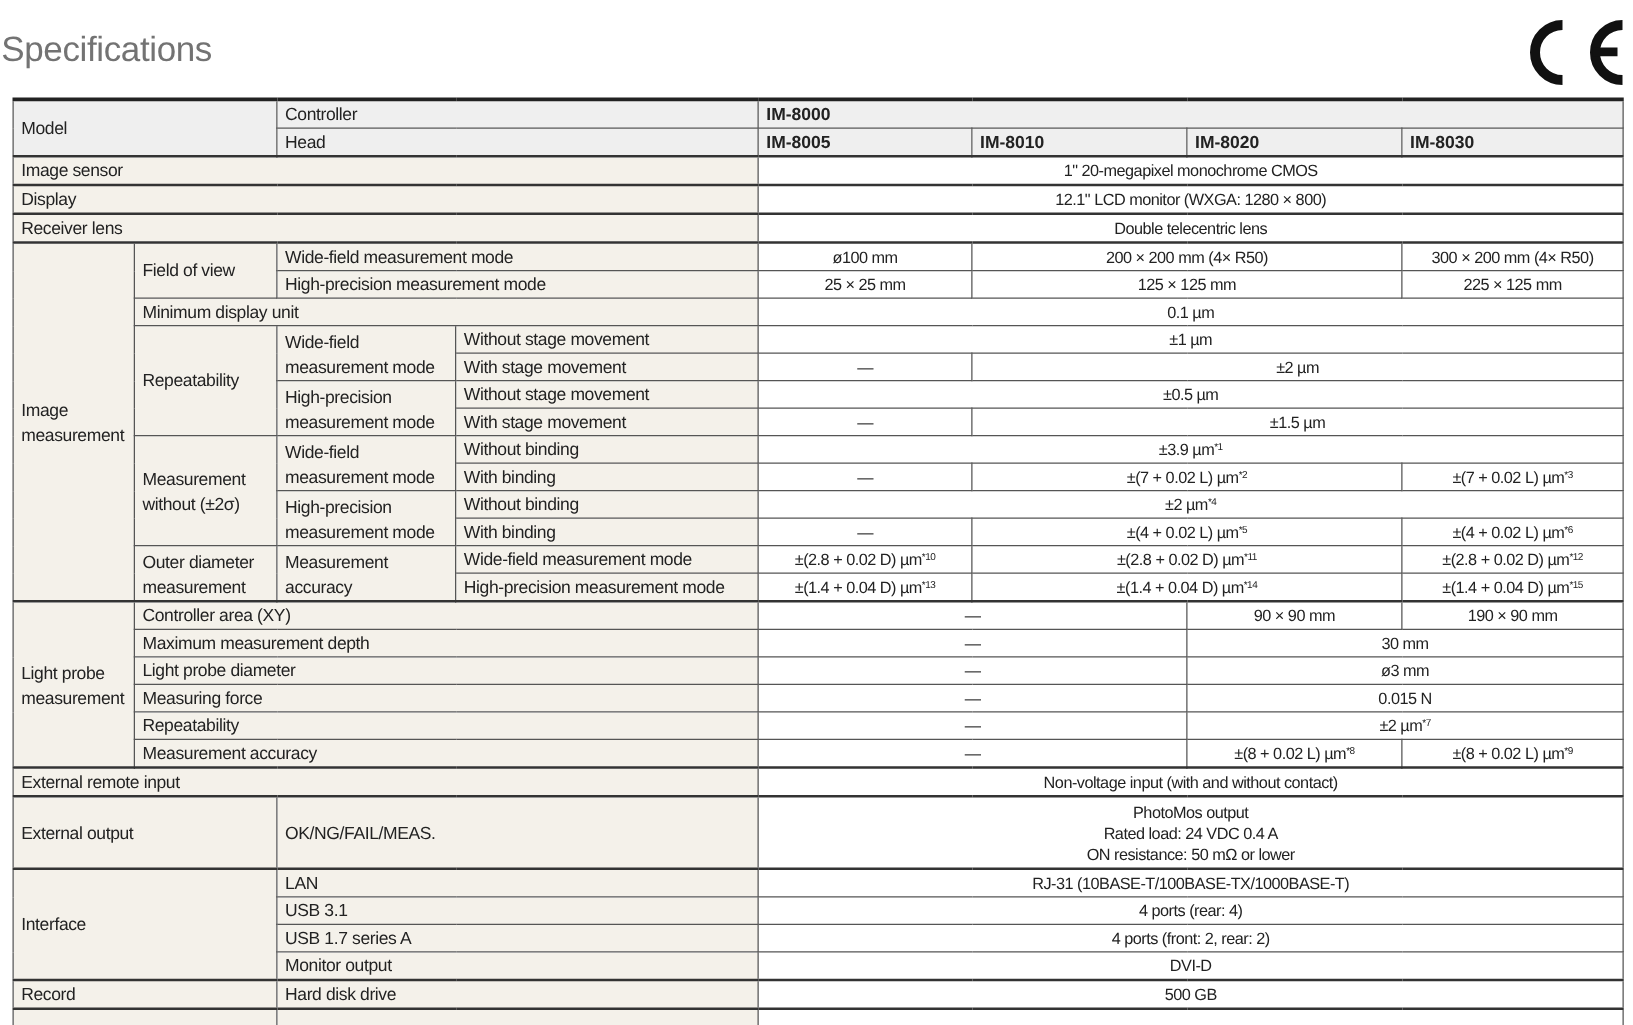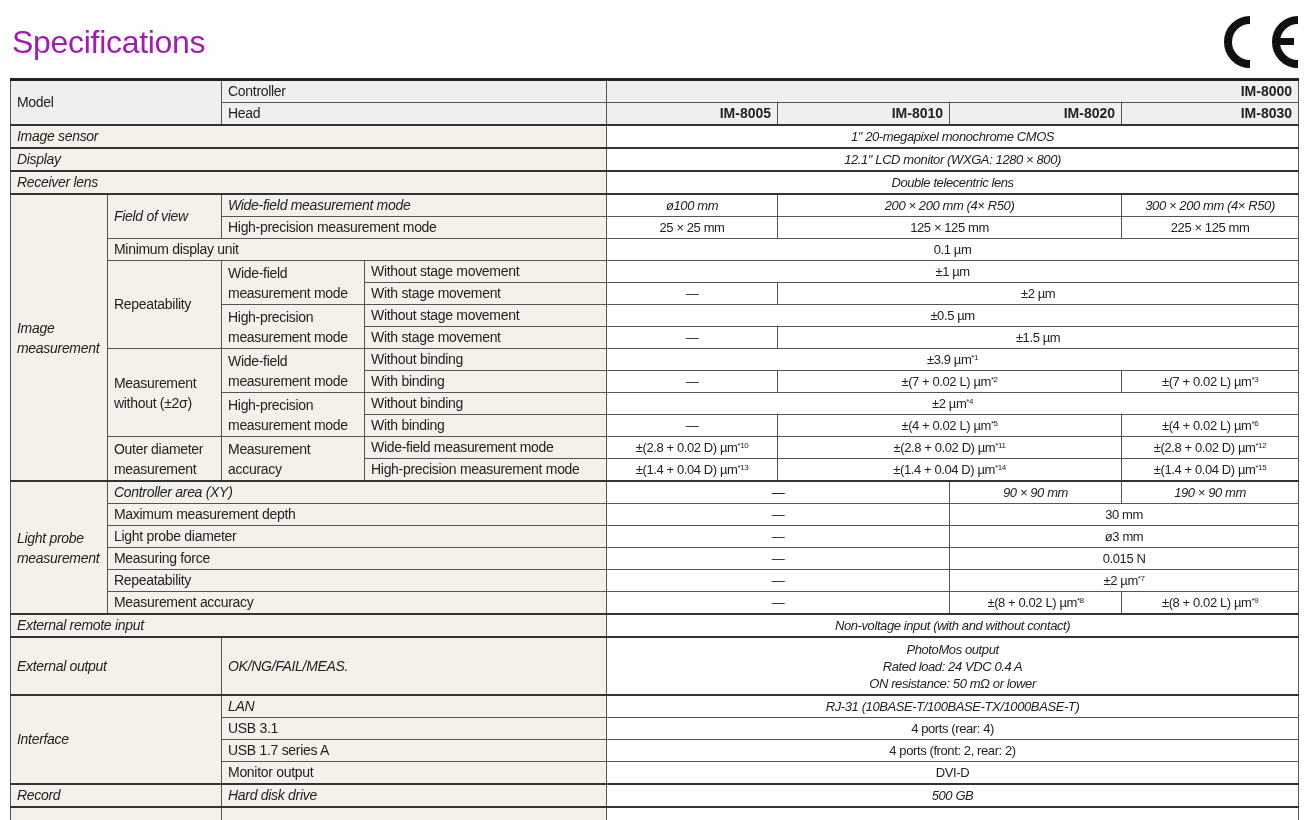--- a/index.html
+++ b/index.html
@@ -1,34 +1,34 @@
 <!DOCTYPE html>
 <html><head>
 <meta charset="utf-8">
 <style>
   html,body{margin:0;padding:0;background:#fff;}
   body{width:1306px;height:820px;overflow:hidden;position:relative;font-family:"Liberation Sans",sans-serif;color:#222;}
-  .title{position:absolute;left:12px;top:24px;font-size:32px;color:#a21caf;letter-spacing:-0.3px;}
+  .title{position:absolute;left:1px;top:24px;font-size:28px;color:#737373;letter-spacing:-0.3px;}
   .ce{position:absolute;left:1216px;top:14px;width:84px;height:56px;}
   table{position:absolute;left:10px;top:78px;width:1288px;border-collapse:collapse;table-layout:fixed;font-size:14px;font-stretch:condensed;}
   col.c1{width:97px}
   col.c2{width:114px}
   col.c3{width:143px}
   col.c4{width:242px}
   col.v1{width:171px}
   col.v2{width:172px}
   col.v3{width:172px}
   col.v4{width:177px}
   td{border:1px solid #555;padding:0 6px;height:21px;line-height:19px;white-space:nowrap;overflow:hidden;transform-origin:left;}
   td.l{background:#f4f1ea;text-align:left;letter-spacing:-0.3px;}
   td.h{background:#efefef;}
   td.v{background:#fff;text-align:center;font-size:13px;letter-spacing:-0.4px;}
-  td.hv{background:#efefef;text-align:right;font-weight:bold;font-size:14px;}
+  td.hv{background:#efefef;text-align:left;font-weight:bold;font-size:14px;}
   td.wrap{white-space:normal;line-height:20px;}
-  tr.thick td{border-top:2px solid #333;font-style:italic;}
+  tr.thick td{border-top:2px solid #333;}
   tr.top td{border-top:3px solid #222;}
   sup{font-size:8px;vertical-align:top;position:relative;top:-2px;}
 </style>
 </head>
 <body>
 
 <div class="title">Specifications</div>
 <svg class="ce" viewBox="0 0 84 56">
   <path d="M34 6 A22 22 0 1 0 34 50" fill="none" stroke="#111" stroke-width="8"></path>
   <path d="M82 6 A22 22 0 1 0 82 50" fill="none" stroke="#111" stroke-width="8"></path>

